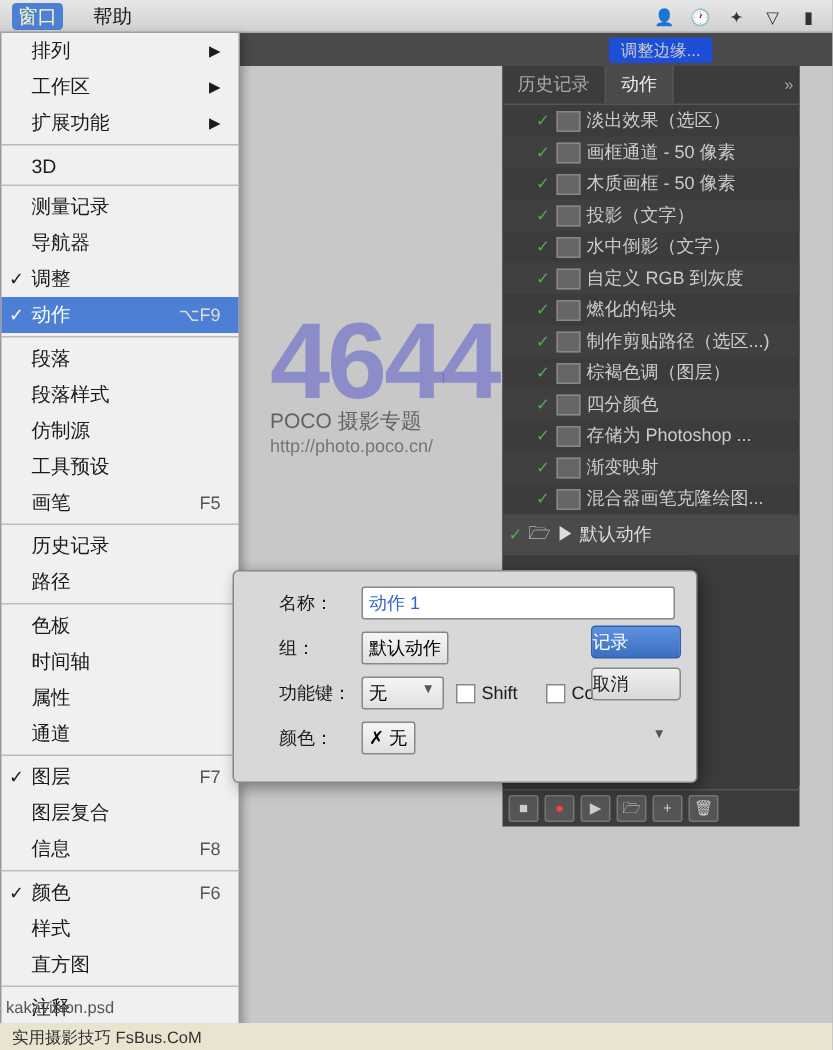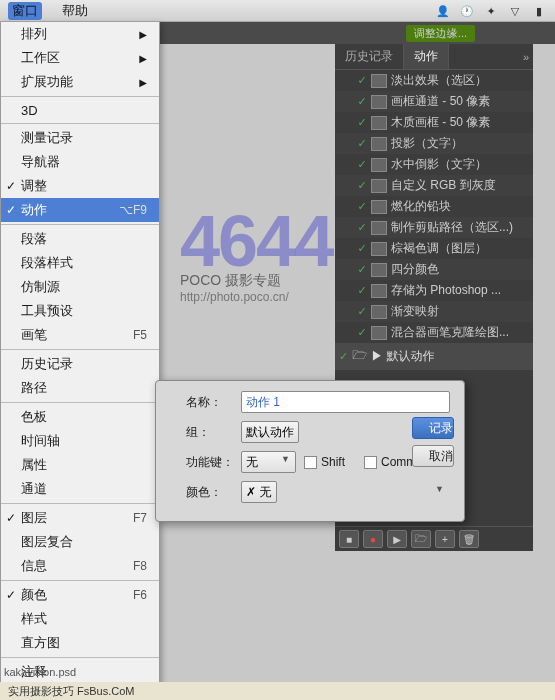--- a/index.html
+++ b/index.html
@@ -36,21 +36,21 @@
       z-index: 100;
     }
     .menu-bar-item {
       font-size: 13px;
       color: #1a1a1a;
       padding: 0 4px;
       cursor: pointer;
     }
     .menu-bar-item.active {
       background: #4d7fd4;
-      color: #0f172a;
+      color: #fef9c3;
       border-radius: 3px;
     }
 
     
     .top-right-icons {
       position: absolute;
       top: 3px; right: 8px;
       display: flex; gap: 8px;
       align-items: center;
     }
@@ -69,21 +69,21 @@
       display: flex; align-items: center;
       padding: 0 8px;
     }
     .ps-title {
       color: #ccc;
       font-size: 12px;
     }
     .ps-adjust-btn {
       position: absolute;
       right: 80px; top: 3px;
-      background: #4d7c0f;
+      background: #1d4ed8;
       color: #ccc;
       font-size: 11px;
       padding: 1px 8px;
       border-radius: 2px;
       cursor: pointer;
     }
 
     
     .dropdown-menu {
       position: absolute;
@@ -333,26 +333,26 @@
       color: #1a1a1a;
     }
     .dialog-buttons {
       position: absolute;
       top: 36px; right: 10px;
       display: flex;
       flex-direction: column;
       gap: 6px;
     }
     .dialog-btn {
-      width: 42px;
+      width: 60px;
       height: 22px;
       font-size: 12px;
       border-radius: 3px;
       cursor: pointer;
-      text-align: right;
+      text-align: left;
       line-height: 20px;
       border: 1px solid #888;
     }
     .btn-primary {
       background: linear-gradient(to bottom, #6090e0, #3a70c0);
       color: white;
       border-color: #2a60b0;
     }
     .btn-secondary {
       background: linear-gradient(to bottom, #f0f0f0, #d8d8d8);

